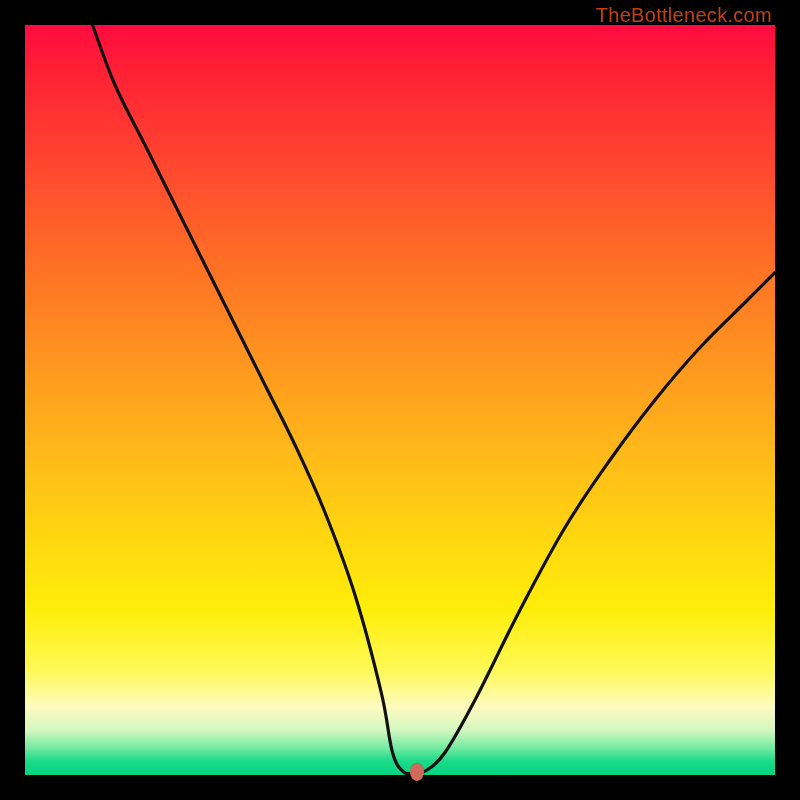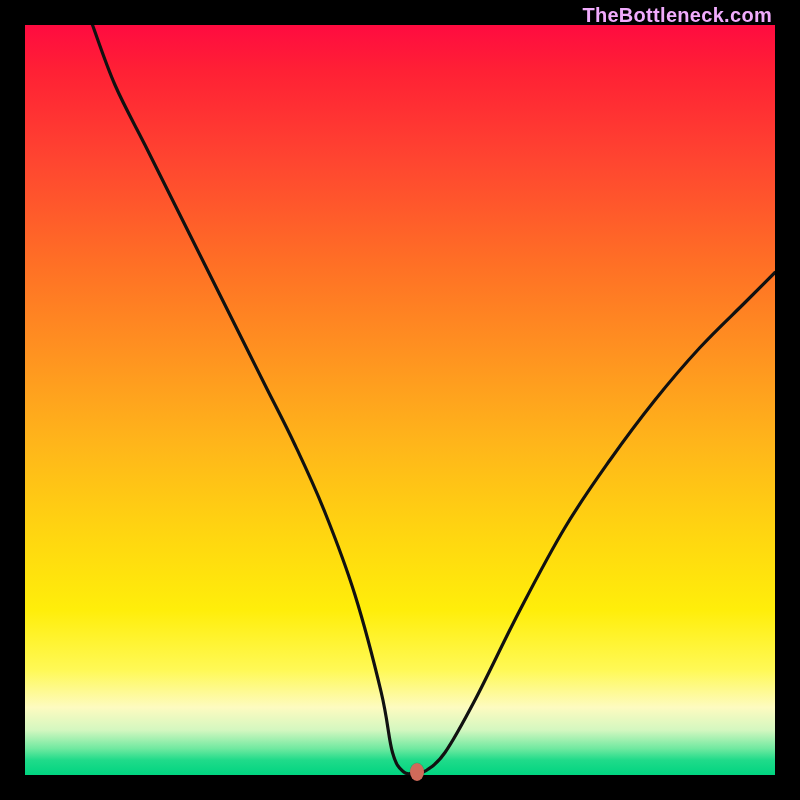--- a/index.html
+++ b/index.html
@@ -37,23 +37,23 @@
       #d4f7c0 94%,
       #6fe9a0 96.5%,
       #20db8a 98%,
       #00d480 100%
     );
   }
   .watermark {
     position: absolute;
     top: 4px;
     right: 28px;
-    color: #f0abfc;
+    color: #c2410c;
     font-size: 20px;
-    font-weight: 700;
+    font-weight: 400;
     letter-spacing: 0.3px;
   }
   svg.curve {
     position: absolute;
     left: 0;
     top: 0;
     width: 750px;
     height: 750px;
     pointer-events: none;
   }

